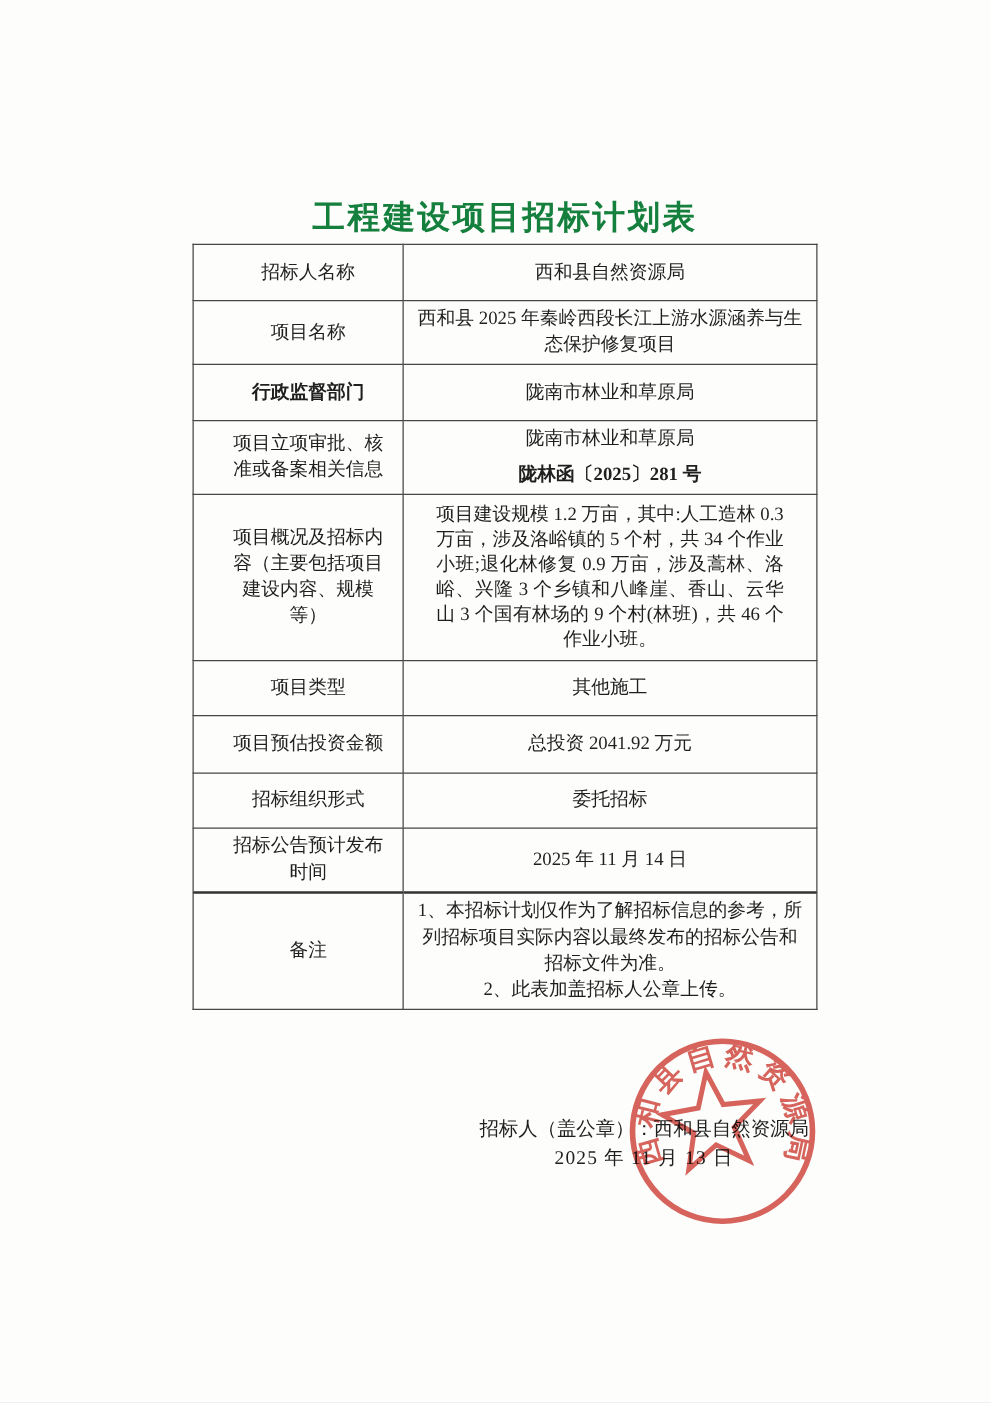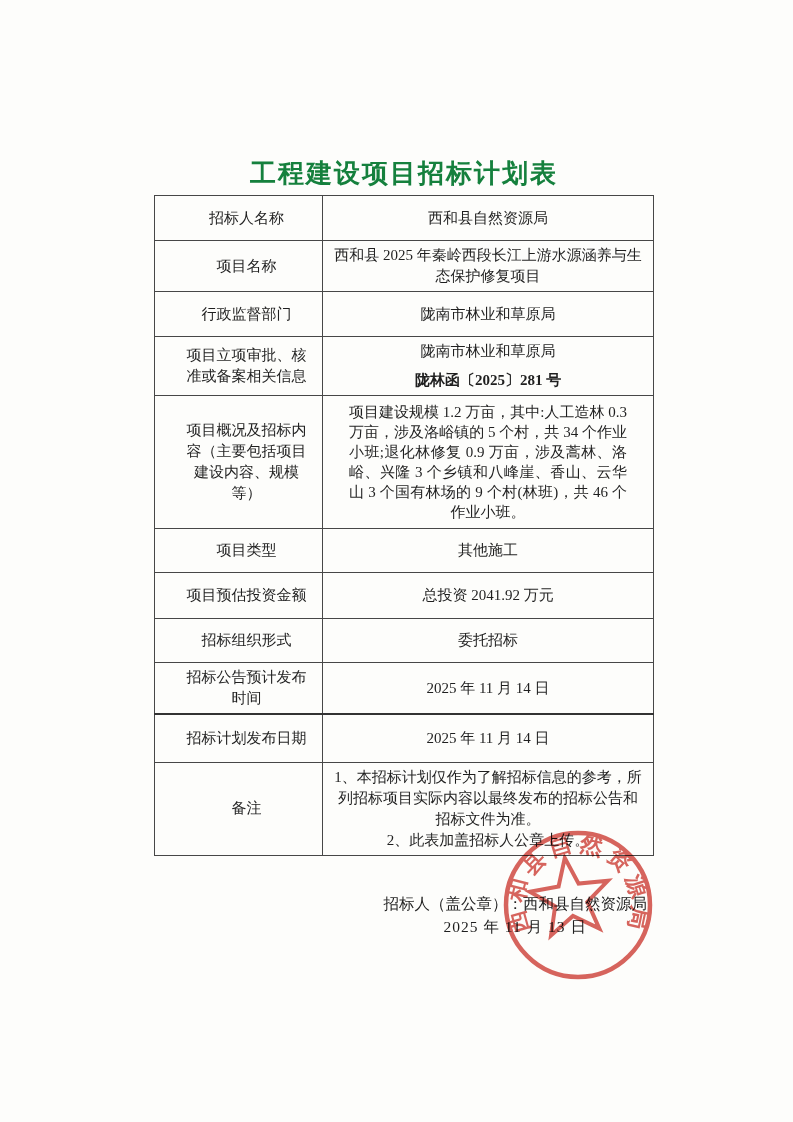--- a/index.html
+++ b/index.html
@@ -40,23 +40,23 @@
     border: 1.5px solid #474747;
     padding: 4px 9px;
     vertical-align: middle;
     font-weight: normal;
   }
   .bid-table th { width: 168px; text-align: center; padding-left: 25px; }
   .bid-table td { text-align: center; }
   
   .bid-table tr:nth-child(1)  th { height: 45px; }
   .bid-table tr:nth-child(2)  th { height: 47px; }
-  .bid-table tr:nth-child(3)  th { height: 45px; }
+  .bid-table tr:nth-child(3)  th { height: 45px; font-weight: bold; }
   .bid-table tr:nth-child(4)  th { height: 56px; }
-  .bid-table tr:nth-child(5)  th { height: 104px; }
+  .bid-table tr:nth-child(5)  th { height: 104px; font-family: Liberation Mono, monospace; }
   .bid-table tr:nth-child(6)  th { height: 44px; }
   .bid-table tr:nth-child(7)  th { height: 46px; }
   .bid-table tr:nth-child(8)  th { height: 44px; }
   .bid-table tr:nth-child(9)  th { height: 44px; }
   .bid-table tr:nth-child(10) th { height: 48px; }
   .bid-table tr:nth-child(11) th { height: 50px; }
   .bid-table tr:nth-child(12) th { height: 100px; }
   
   .bid-table tr:nth-child(5) td {
     text-align: justify;
@@ -134,24 +134,20 @@
         </tr>
         <tr>
           <th>招标组织形式</th>
           <td>委托招标</td>
         </tr>
         <tr>
           <th>招标公告预计发布时间</th>
           <td>2025 年 11 月 14 日</td>
         </tr>
         <tr>
-          <th>招标计划发布日期</th>
-          <td>2025 年 11 月 14 日</td>
-        </tr>
-        <tr>
           <th>备注</th>
           <td>
             <div class="value-line">1、本招标计划仅作为了解招标信息的参考，所列招标项目实际内容以最终发布的招标公告和招标文件为准。</div>
             <div class="value-line">2、此表加盖招标人公章上传。</div>
           </td>
         </tr>
       </tbody>
   </table>
 
   <div class="footer">

